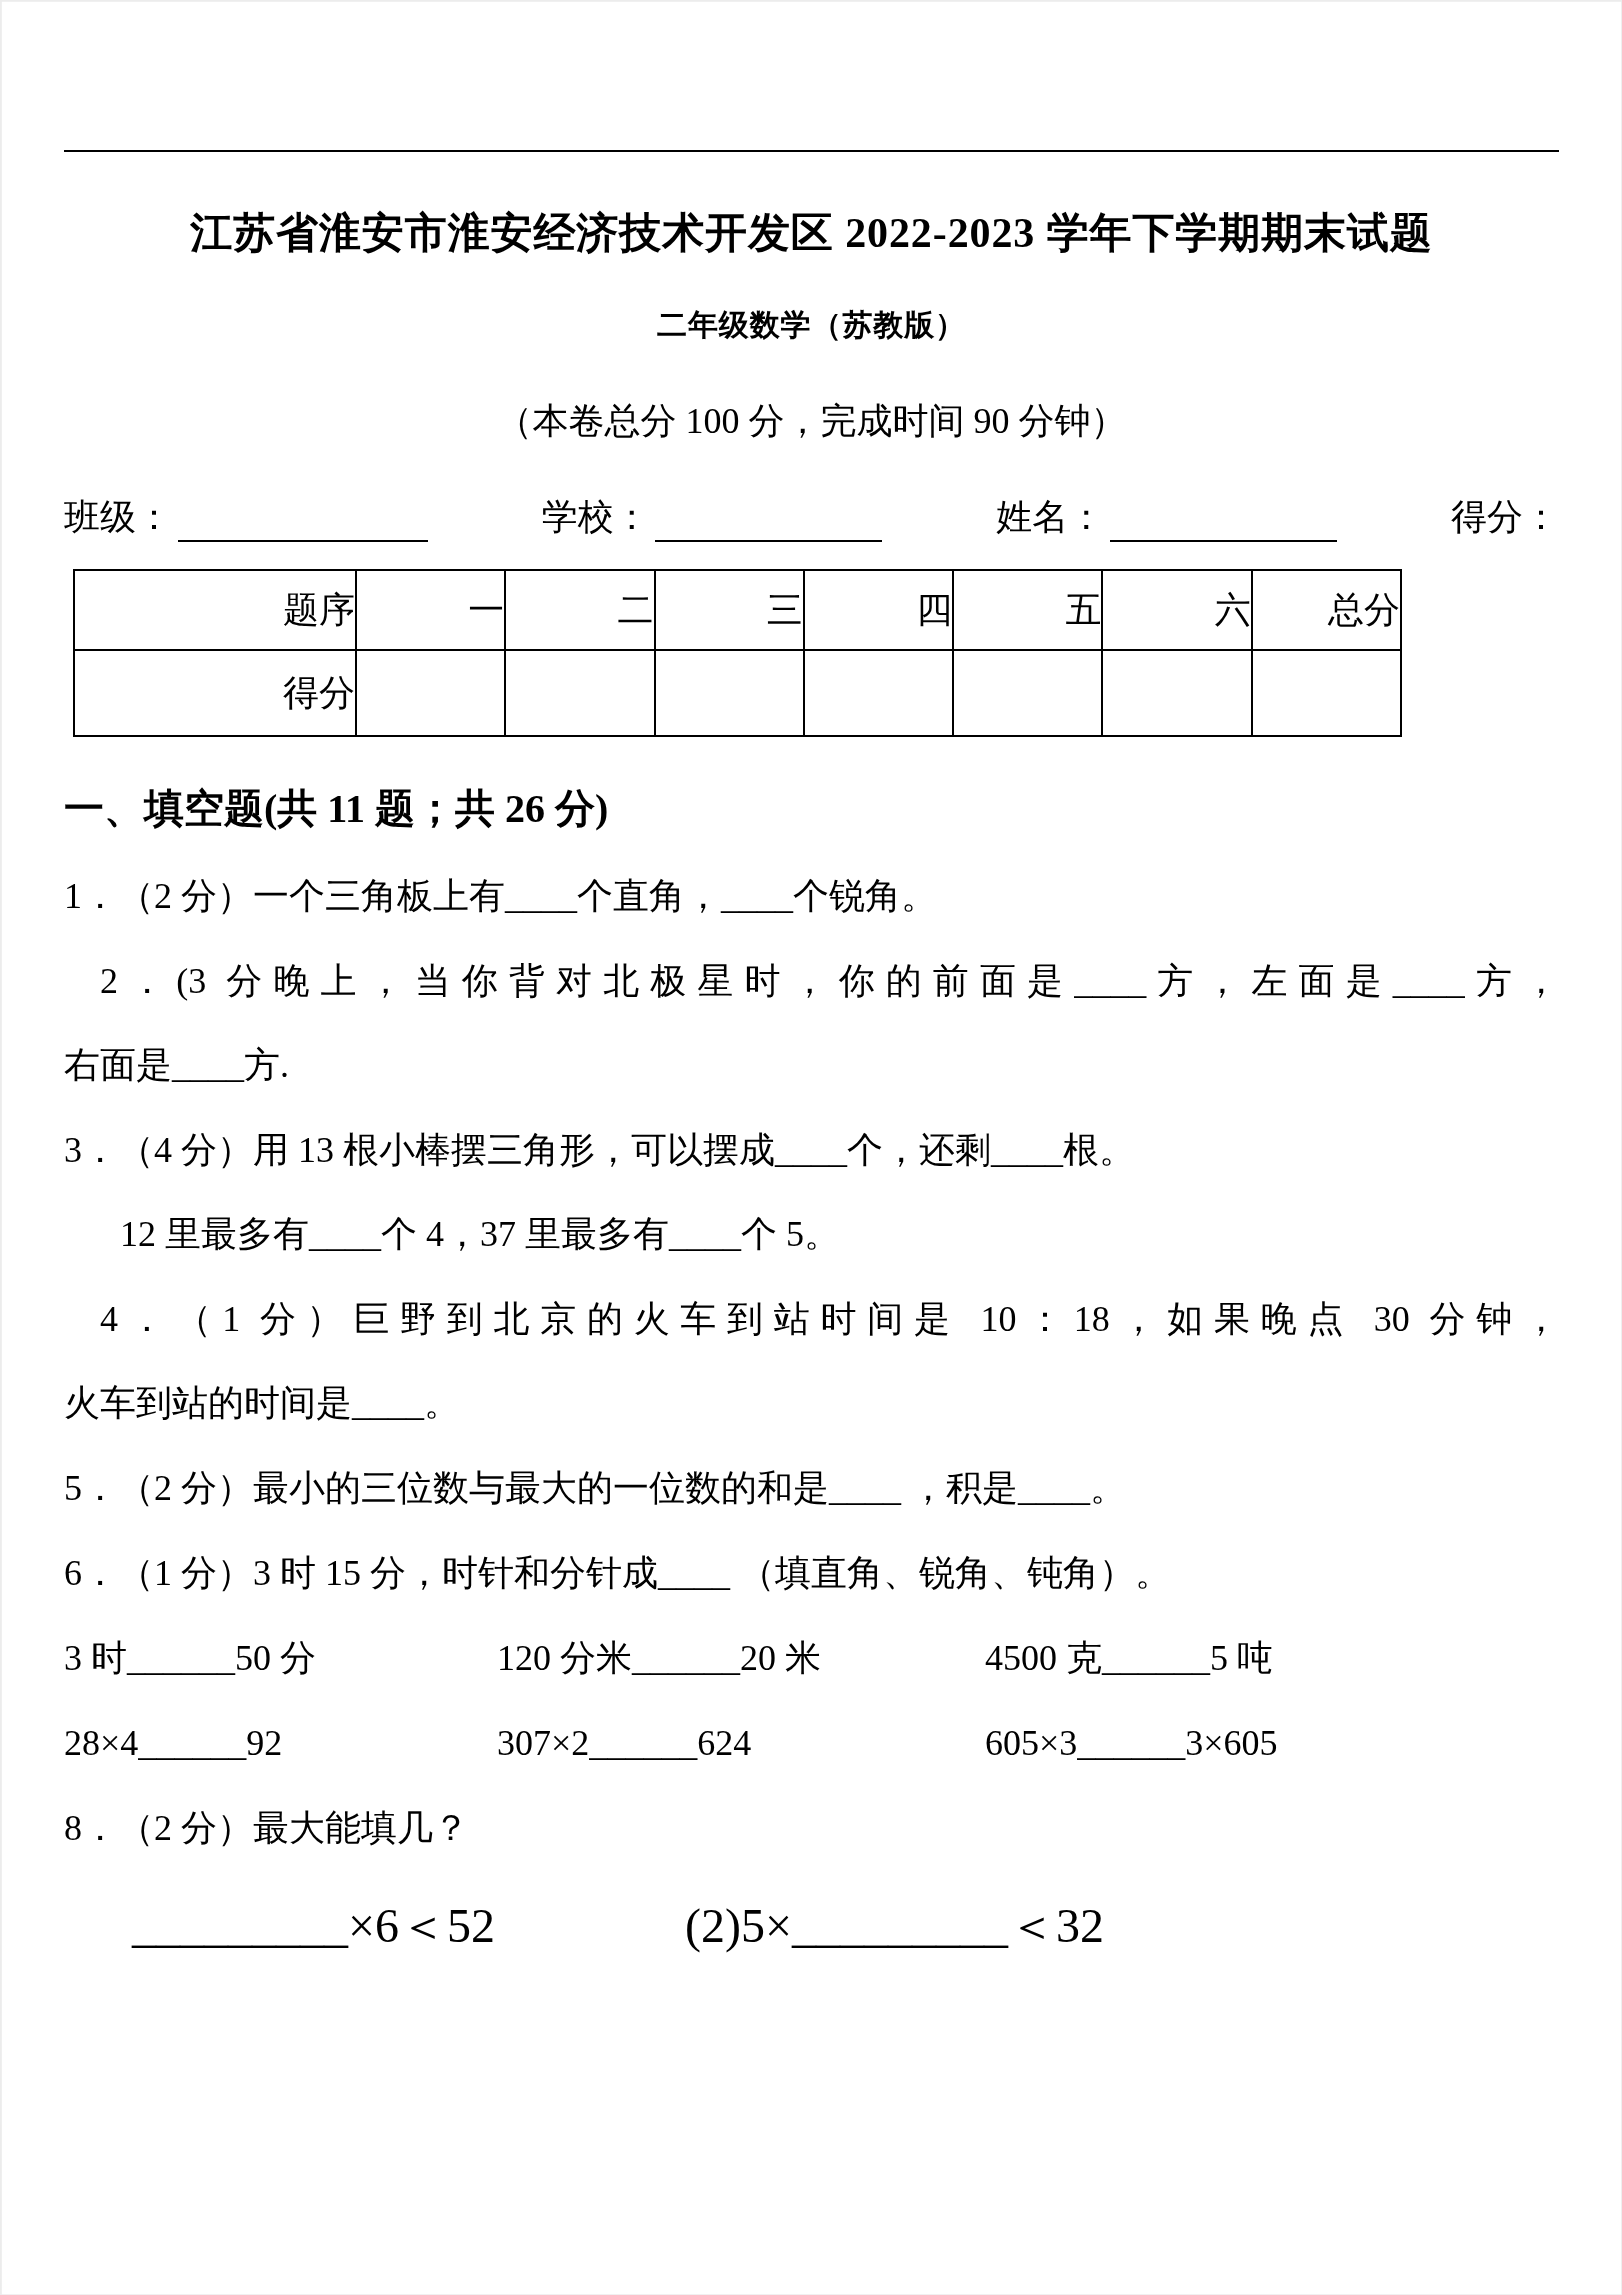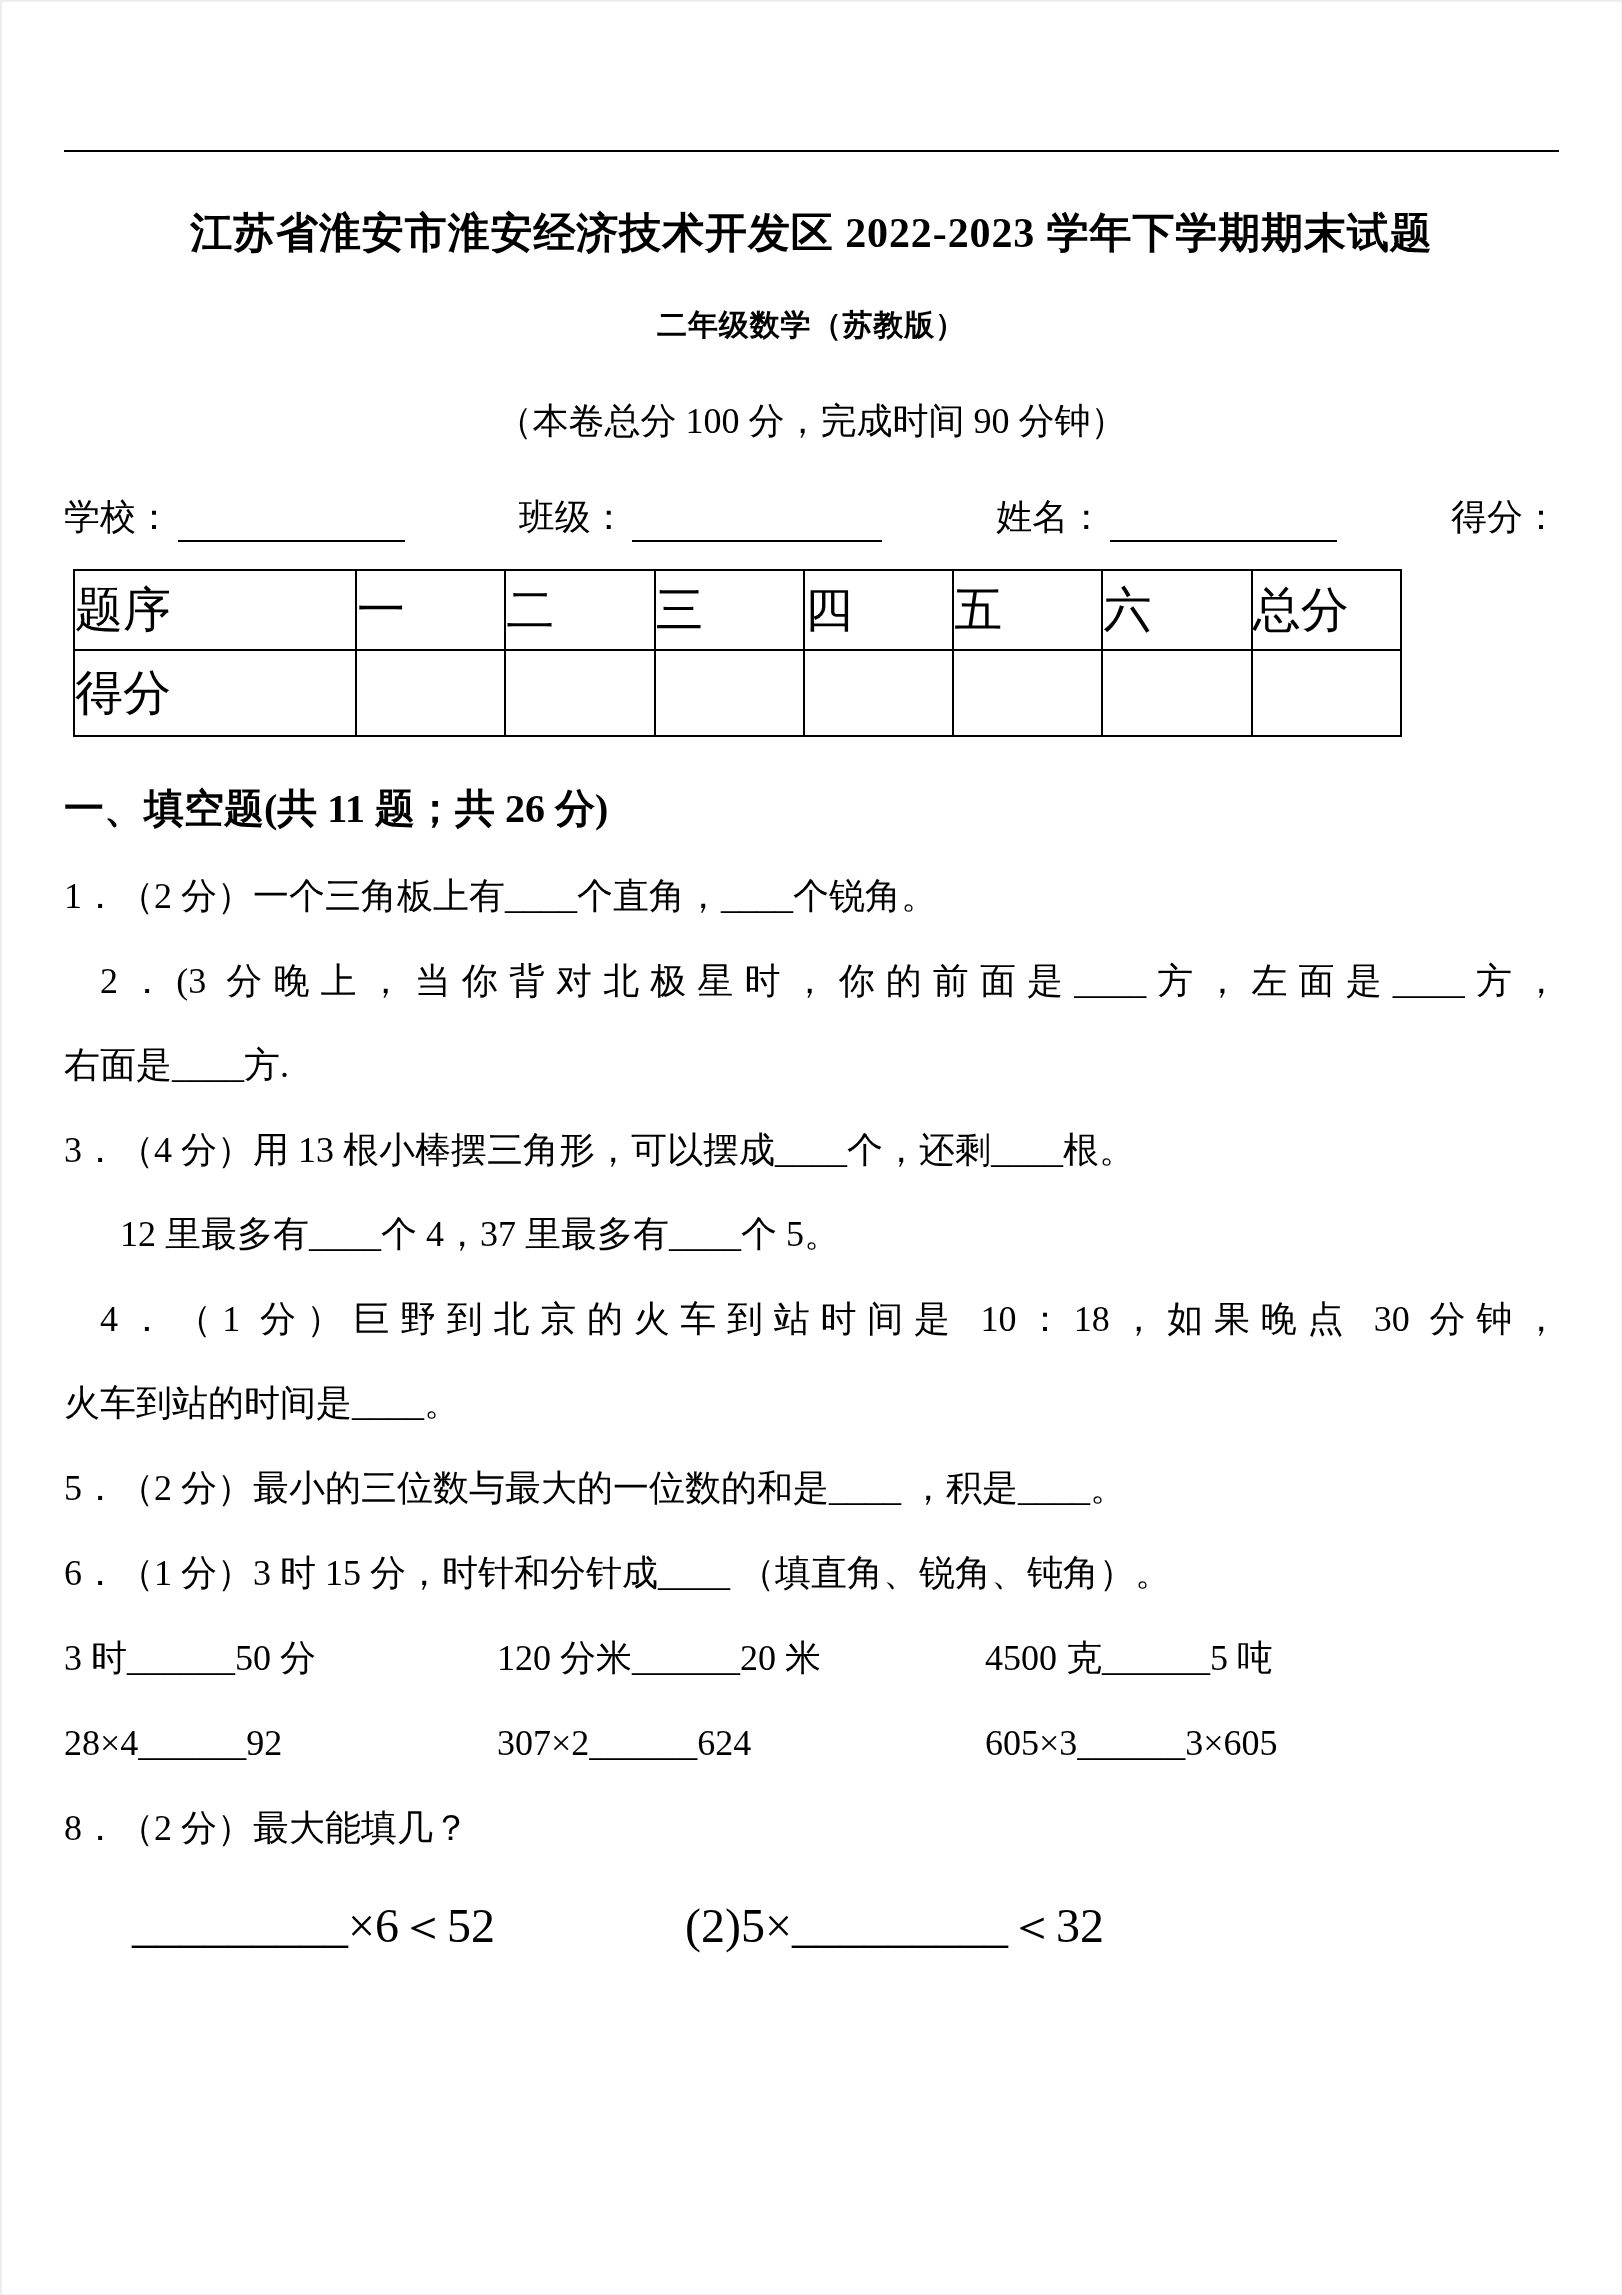--- a/index.html
+++ b/index.html
@@ -36,22 +36,22 @@
   }
   .blank-school { width:227px; }
   .blank-class  { width:250px; }
   .blank-name   { width:227px; }
 
   table.score-table {
     border-collapse:collapse; table-layout:fixed;
     width:1329px; margin:27px 0 0 9px;
   }
   table.score-table td {
-    border:2.7px solid #000; text-align:left; vertical-align:middle;
-    font-size:48px; height:78px; padding:0;
+    border:2.7px solid #000; text-align:right; vertical-align:middle;
+    font-size:36px; height:78px; padding:0;
   }
   table.score-table tr.row2 td { height:84px; }
 
   .section-heading {
     font-size:40px; font-weight:700; margin:44px 0 0 0;
   }
 
   .q {
     font-size:36px; line-height:49px; margin-top:36px;
     white-space:normal;
@@ -75,26 +75,26 @@
 <div class="page">
 
   <div class="top-rule"></div>
 
   <div class="title">江苏省淮安市淮安经济技术开发区 2022-2023 学年下学期期末试题</div>
   <div class="subtitle">二年级数学（苏教版）</div>
   <div class="meta">（本卷总分 100 分，完成时间 90 分钟）</div>
 
   <div class="fields">
     <span class="field">
+      <span>班级：</span>
+      <span class="blank blank-class"></span>
+    </span>
+    <span class="field">
       <span>学校：</span>
       <span class="blank blank-school"></span>
-    </span>
-    <span class="field">
-      <span>班级：</span>
-      <span class="blank blank-class"></span>
     </span>
     <span class="field">
       <span>姓名：</span>
       <span class="blank blank-name"></span>
     </span>
     <span class="field">
       <span>得分：</span>
     </span>
   </div>
 

